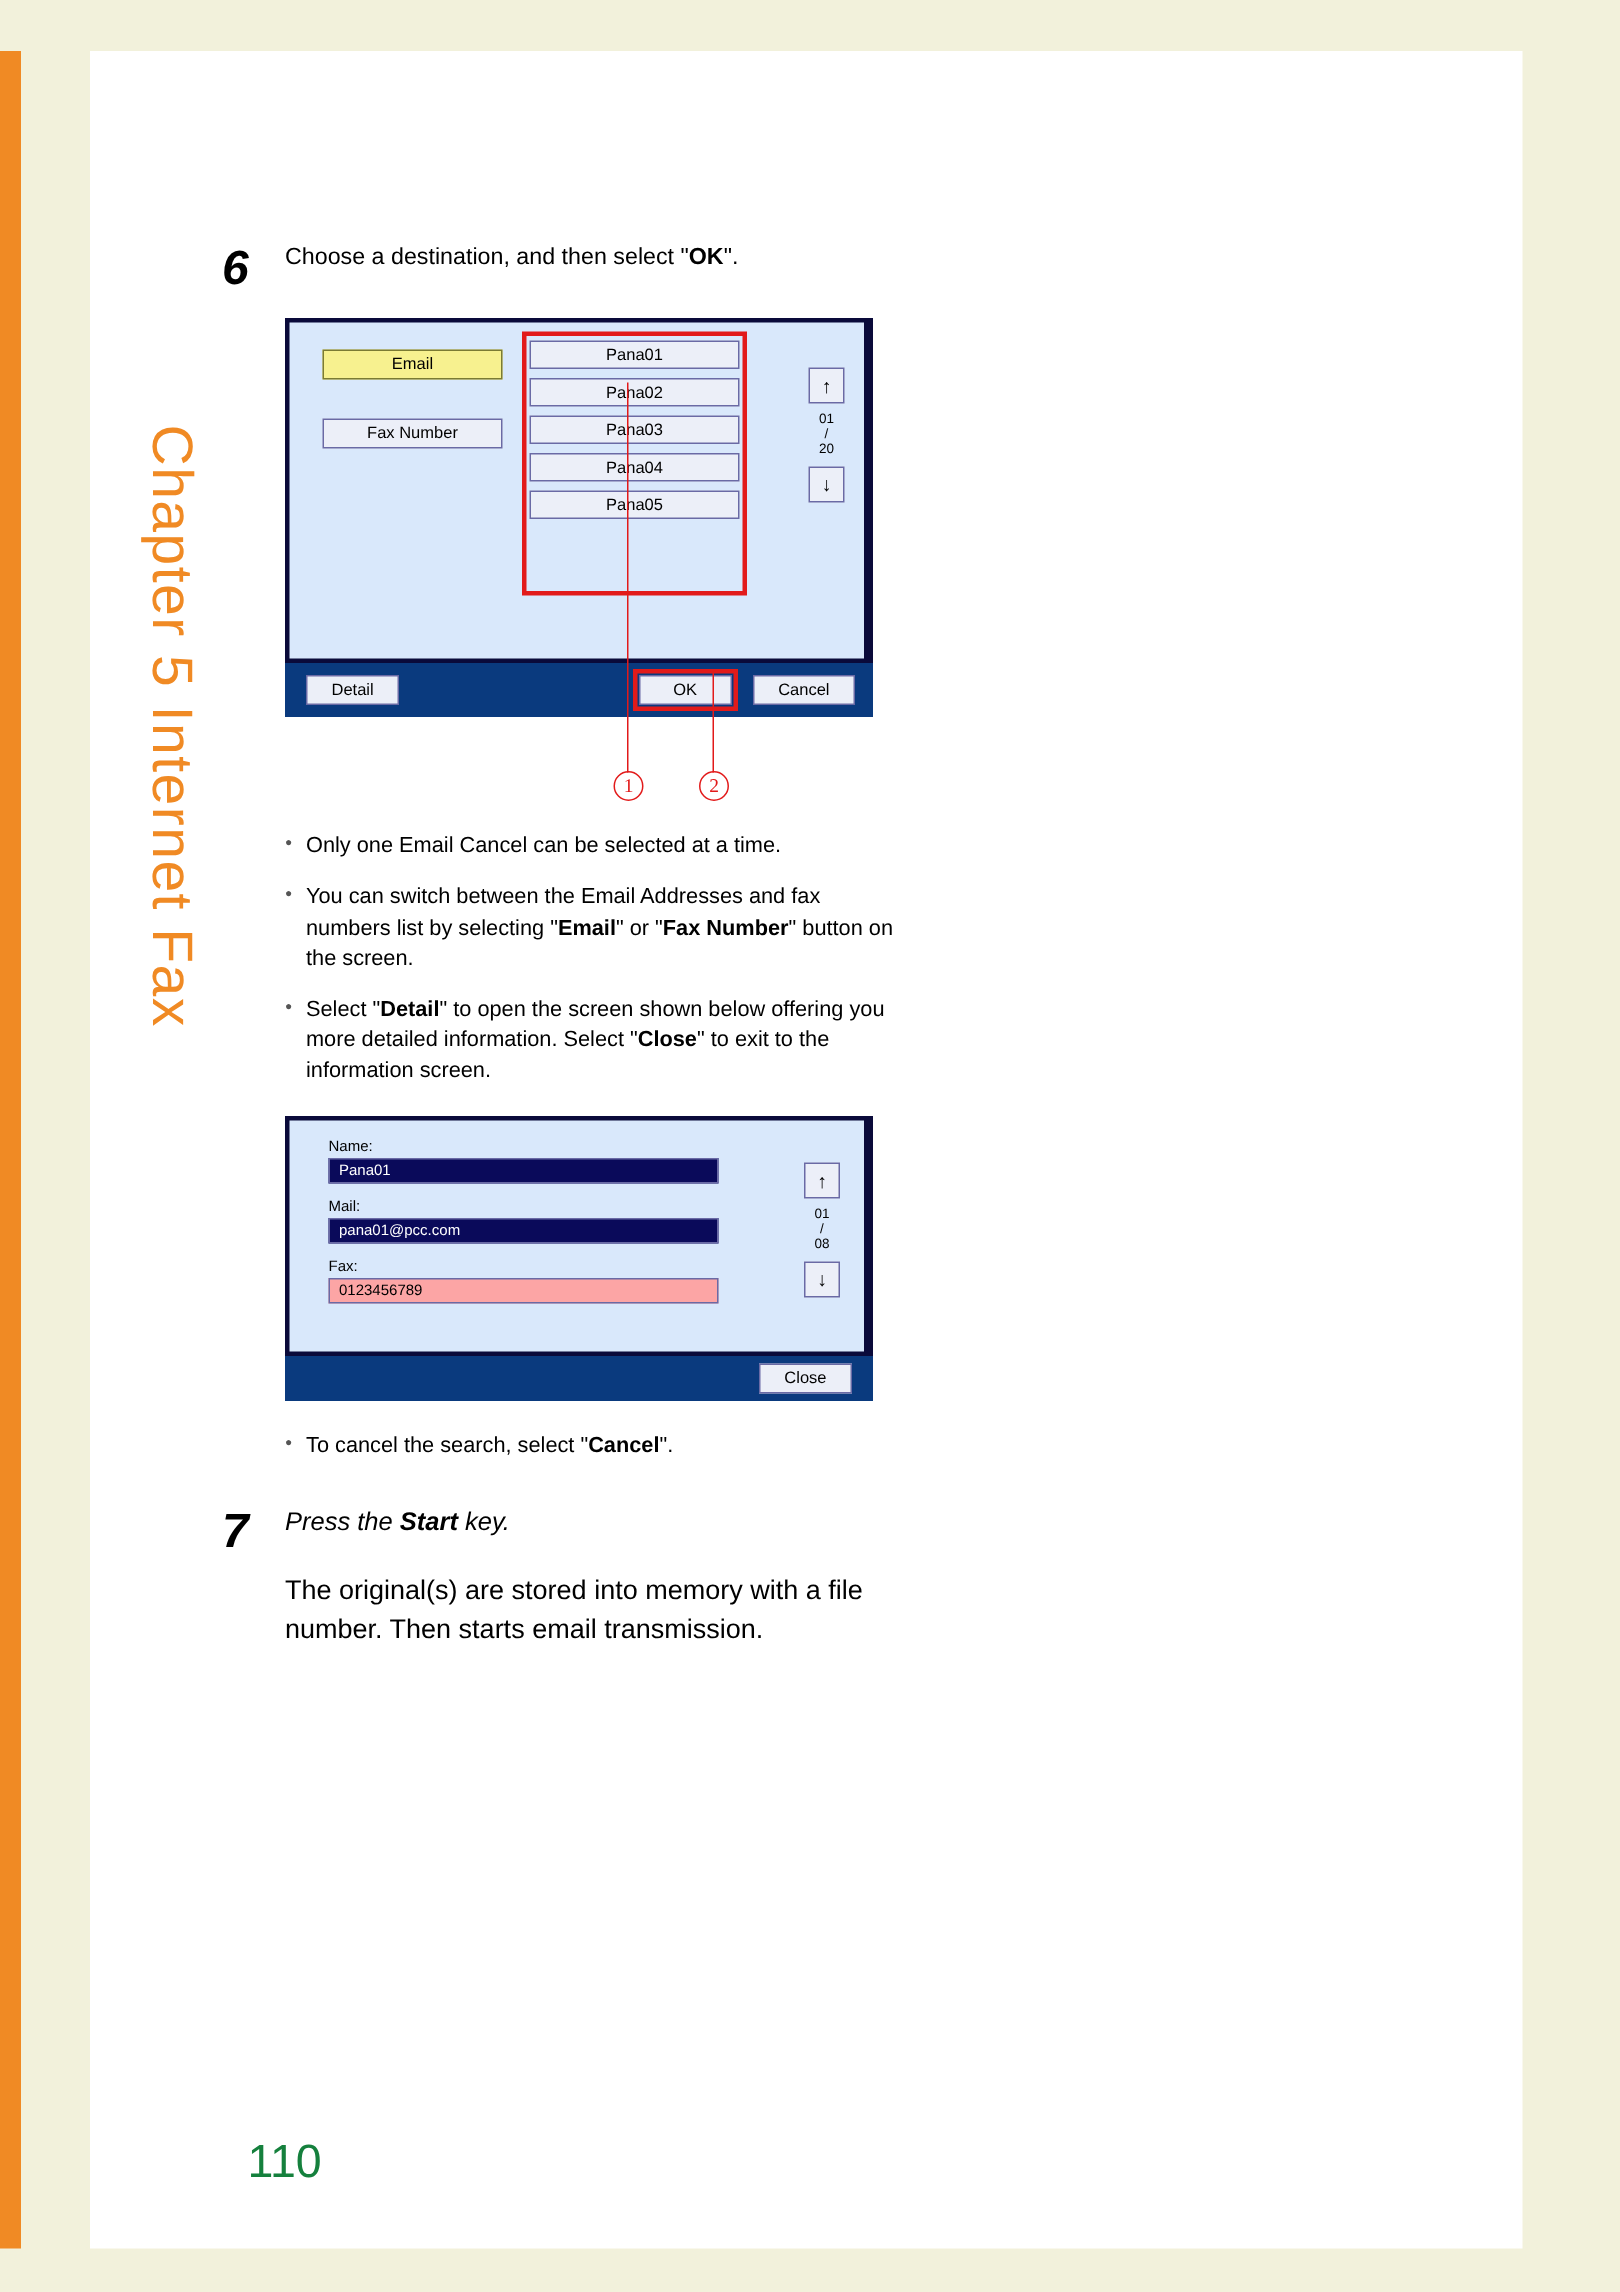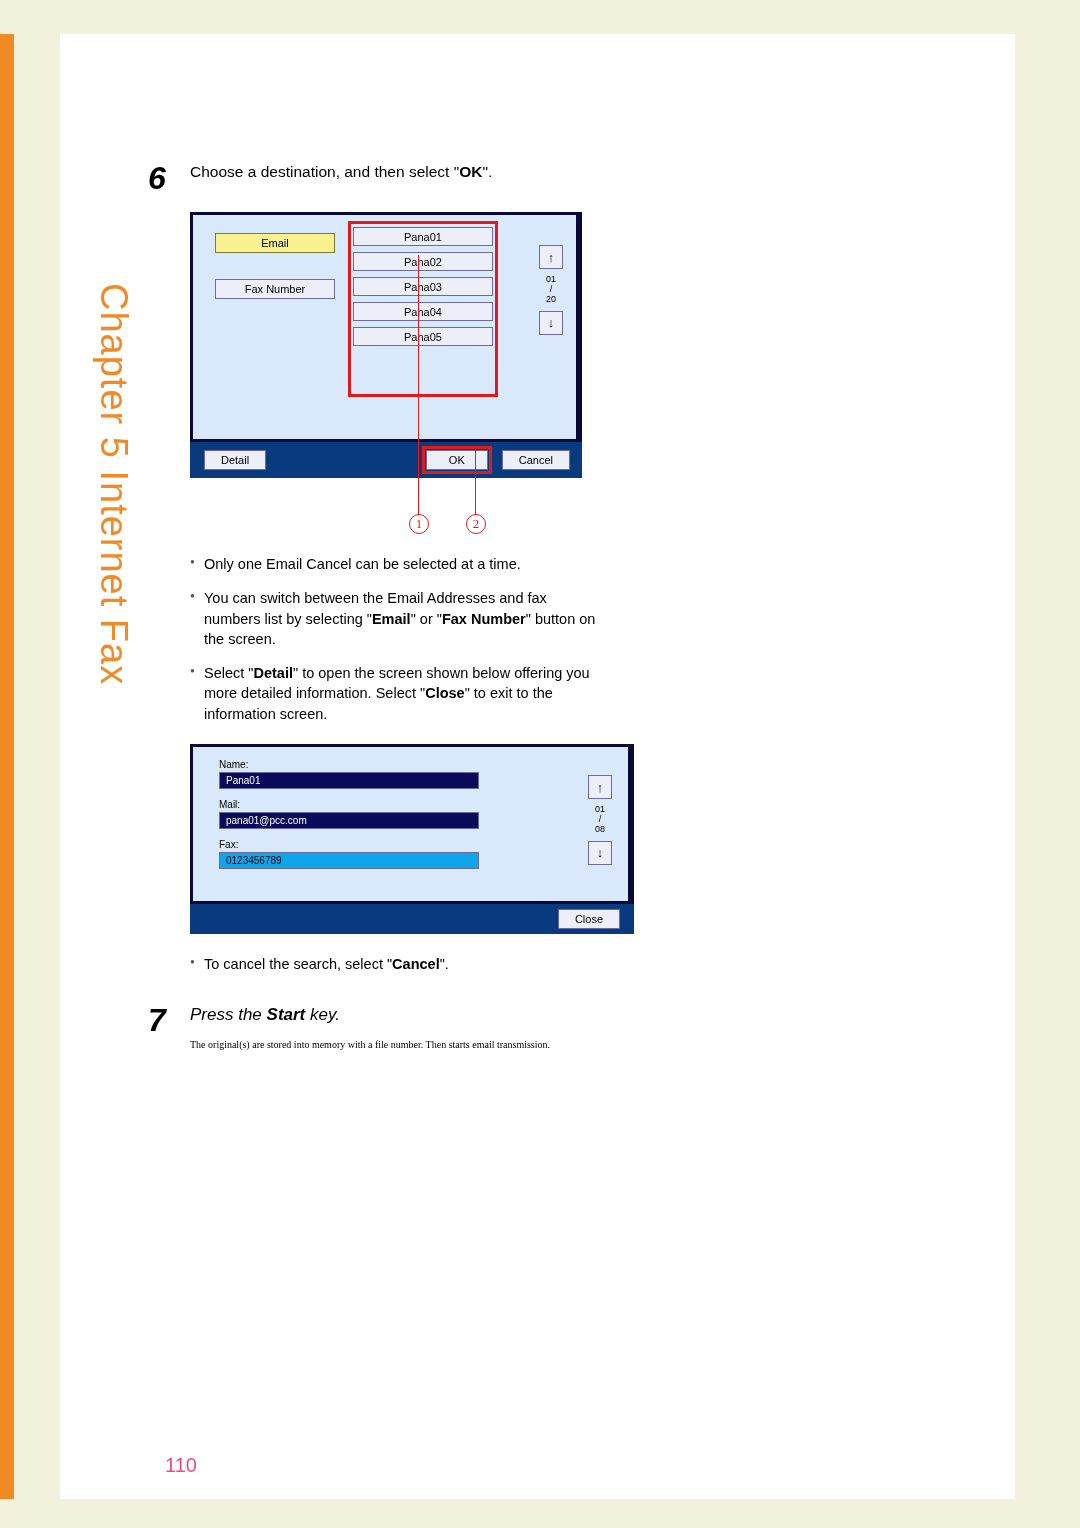--- a/index.html
+++ b/index.html
@@ -35,23 +35,23 @@
   .vertical-chapter span {
     writing-mode: vertical-rl;
     text-orientation: mixed;
     transform: rotate(0deg);
     color:#f08a24;
     font-size:38px;
     letter-spacing:1px;
   }
   .pagenum {
     position:absolute;
-    left:105px; bottom:22px;
-    font-size:20px;
-    color:#ec4899;
+    left:105px; bottom:40px;
+    font-size:31px;
+    color:#15803d;
   }
 
   .content {
     position:absolute;
     left:88px; top:128px;
     width:448px;
   }
 
   .step { display:flex; }
   .step .num {
@@ -86,30 +86,30 @@
   .redbox-ok { border:3px solid #e21a1a; padding:1px; }
   .redbox-ok .fbtn { padding:3px 22px; }
   .callouts { position:relative; height:50px; margin-top:0; }
   .callouts .line { position:absolute; width:1px; background:#e21a1a; }
   .callouts .num { position:absolute; font-size:16px; color:#e21a1a; font-family: Georgia, serif; }
   .callouts .circ { border:1.5px solid #e21a1a; border-radius:50%; width:20px; height:20px; display:flex; align-items:center; justify-content:center; font-size:13px; }
 
   .inline-arrow { display:inline-flex; width:18px; height:18px; background:#eceff8; border:1px solid #6a6aa5; align-items:center; justify-content:center; font-size:12px; vertical-align:middle; }
 
   
-  .panel2 { margin:20px 0 0 42px; width:444px; }
+  .panel2 { margin:20px 0 0 42px; width:392px; }
   .panel2 .frame { border:3px solid #0a0a3a; border-right-width:6px; background:#d9e8fb; position:relative; padding:12px 14px 8px 26px; height:160px; }
   .panel2 .lbl { font-size:10px; color:#000; margin-bottom:2px; }
-  .panel2 .val { background:#0ea5e9; border:1px solid #6a6aa5; font-size:10px; padding:2px 6px; margin-bottom:10px; width:260px; }
+  .panel2 .val { background:#fca5a5; border:1px solid #6a6aa5; font-size:10px; padding:2px 6px; margin-bottom:10px; width:260px; }
   .panel2 .val.sel { background:#0a0a5a; color:#fff; }
   .panel2 .scroll-col { position:absolute; right:14px; top:28px; width:28px; text-align:center; }
   .panel2 .footer { background:#0a3a7e; height:30px; display:flex; align-items:center; justify-content:flex-end; padding:0 14px; }
 
   .step7intro { margin:30px 0 0 0; }
-  .step7body { margin:2px 0 0 42px; font-size:10px; line-height:1.4;font-family:Liberation Serif, serif; }
+  .step7body { margin:12px 0 0 42px; font-size:18px; line-height:1.4; }
 
 </style>
 </head>
 <body>
 
 <div class="accent-bar"></div>
 
 <div class="inner">
 
   <div class="vertical-chapter">

